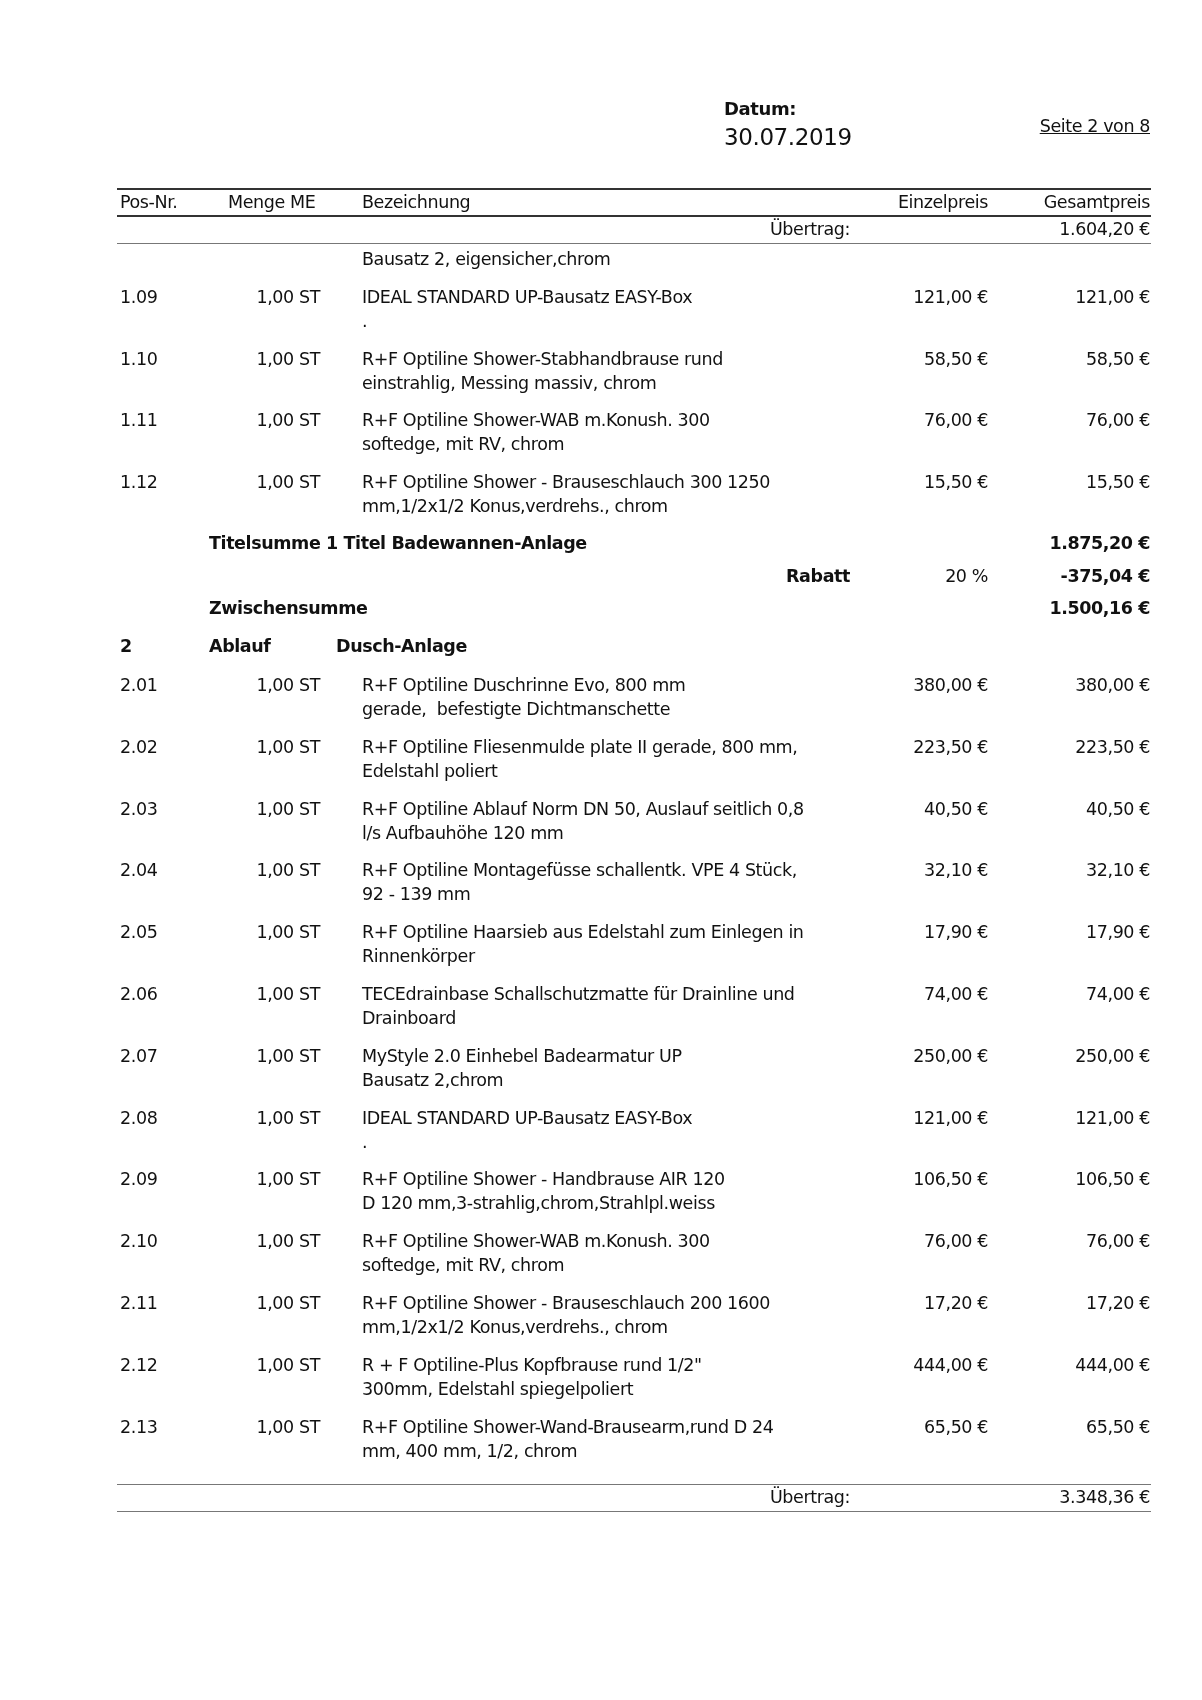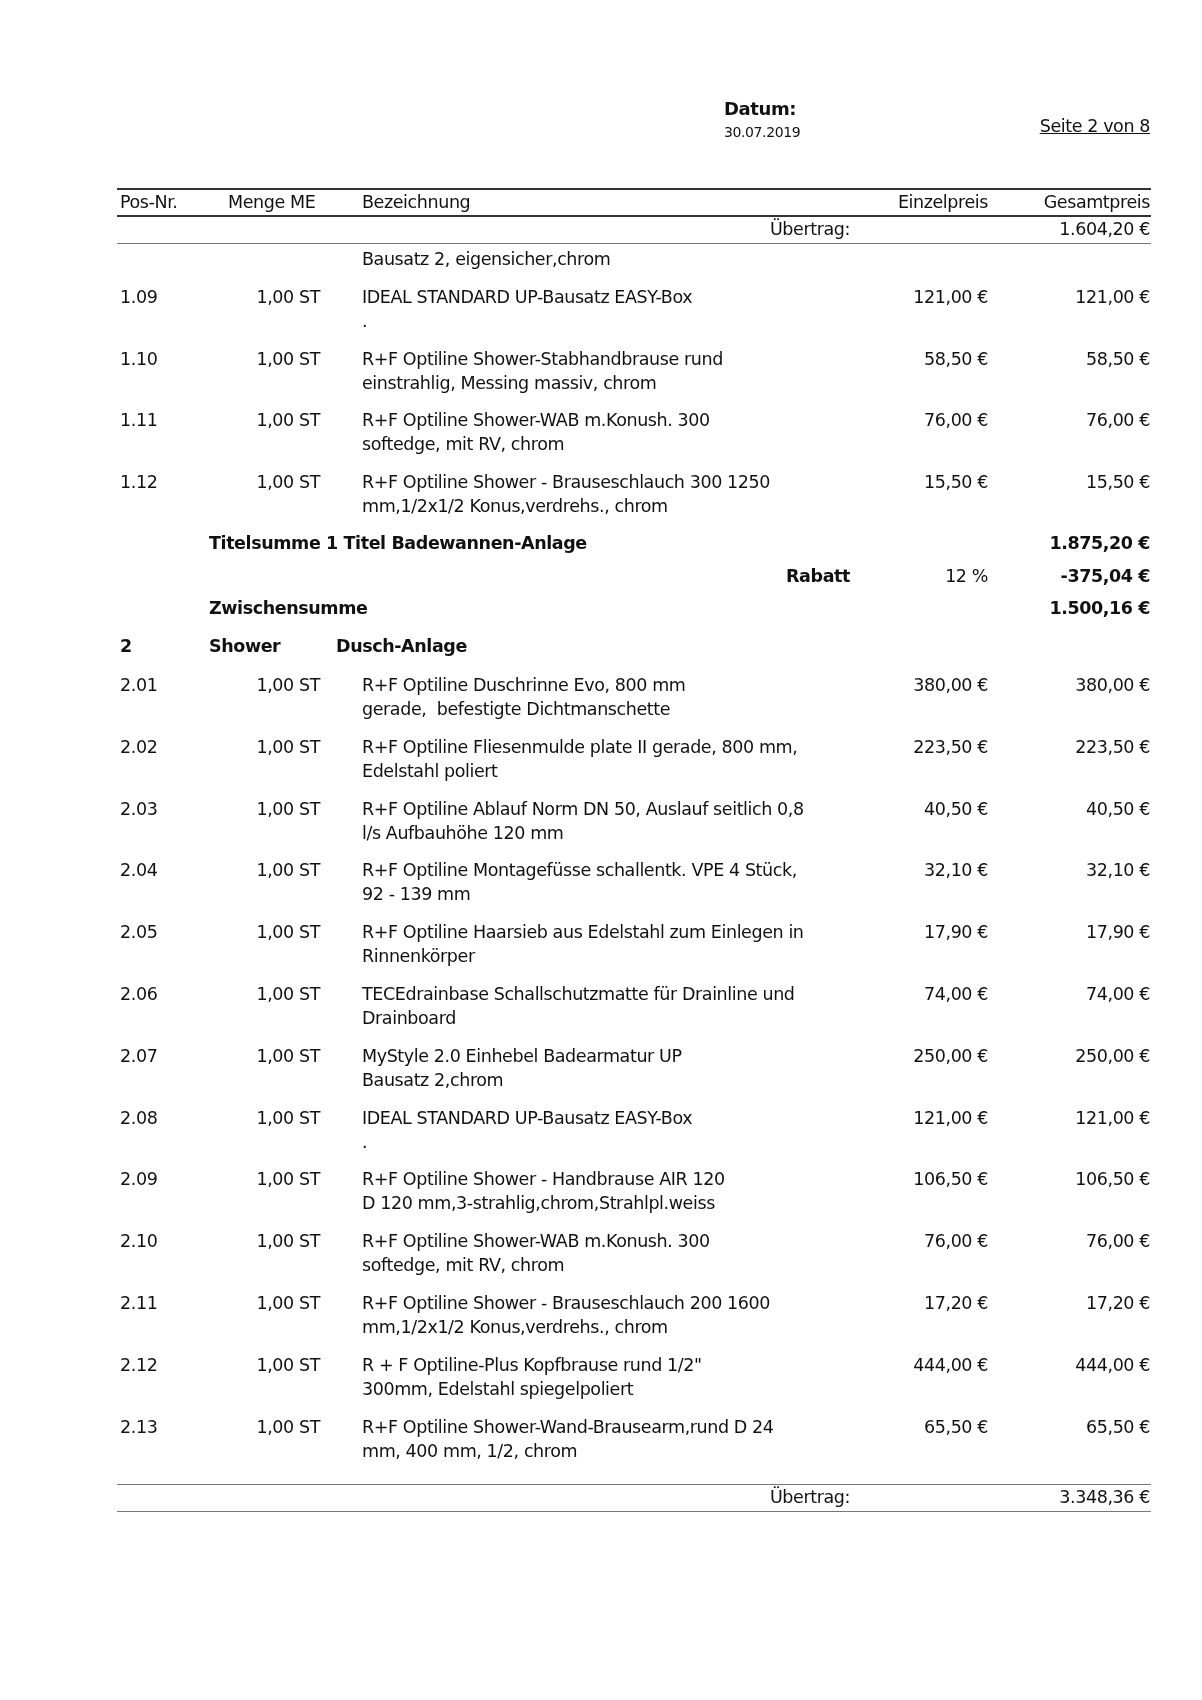--- a/index.html
+++ b/index.html
@@ -17,21 +17,21 @@
     .row .qty { position: absolute; left: 190px; width: 130px; top: 0; text-align: right; }
     .row .desc { position: absolute; left: 362px; top: 0; line-height: 24px; white-space: pre; }
     .row .unit { position: absolute; left: 780px; width: 208px; top: 0; text-align: right; }
     .row .total { position: absolute; left: 950px; width: 200px; top: 0; text-align: right; }
     .row div { line-height: 24px; }
   </style>
 </head>
 <body>
 
 <div class="abs bold" style="left:724px; top:98px; font-size:18px;">Datum:</div>
-<div class="abs" style="left:724px; top:124px; font-size:14px;">30.07.2019</div>
+<div class="abs" style="left:724px; top:124px; font-size:23px;">30.07.2019</div>
 <div class="abs r" style="left:950px; width:200px; top:116px;text-decoration:underline;">Seite 2 von 8</div>
 
 <div class="hline" style="top:188px; height:2px;"></div>
 <div class="abs" style="left:120px; top:192px;">Pos-Nr.</div>
 <div class="abs" style="left:228px; top:192px;">Menge ME</div>
 <div class="abs" style="left:362px; top:192px;">Bezeichnung</div>
 <div class="abs r" style="left:780px; width:208px; top:192px;">Einzelpreis</div>
 <div class="abs r" style="left:950px; width:200px; top:192px;">Gesamtpreis</div>
 <div class="hline" style="top:215px; height:2px;"></div>
 
@@ -72,27 +72,27 @@
       <div class="desc">R+F Optiline Shower - Brauseschlauch 300 1250
 mm,1/2x1/2 Konus,verdrehs., chrom</div>
       <div class="unit">15,50 €</div>
       <div class="total">15,50 €</div>
     </div>
   </div>
 
 <div class="abs bold" style="left:209px; top:533px;">Titelsumme 1 Titel Badewannen-Anlage</div>
 <div class="abs bold r" style="left:950px; width:200px; top:533px;">1.875,20 €</div>
 <div class="abs bold r" style="left:700px; width:150px; top:566px;">Rabatt</div>
-<div class="abs r" style="left:880px; width:108px; top:566px;">12 %</div>
+<div class="abs r" style="left:880px; width:108px; top:566px;">20 %</div>
 <div class="abs bold r" style="left:950px; width:200px; top:566px;">-375,04 €</div>
 <div class="abs bold" style="left:209px; top:598px;">Zwischensumme</div>
 <div class="abs bold r" style="left:950px; width:200px; top:598px;">1.500,16 €</div>
 
 <div class="abs bold" style="left:120px; top:636px;">2</div>
-<div class="abs bold" style="left:209px; top:636px;">Shower</div>
+<div class="abs bold" style="left:209px; top:636px;">Ablauf</div>
 <div class="abs bold" style="left:336px; top:636px;">Dusch-Anlage</div>
 
 <div id="sec2">
     <div class="row" style="top: 673px;">
       <div class="pos">2.01</div>
       <div class="qty">1,00 ST</div>
       <div class="desc">R+F Optiline Duschrinne Evo, 800 mm
 gerade,  befestigte Dichtmanschette</div>
       <div class="unit">380,00 €</div>
       <div class="total">380,00 €</div>

